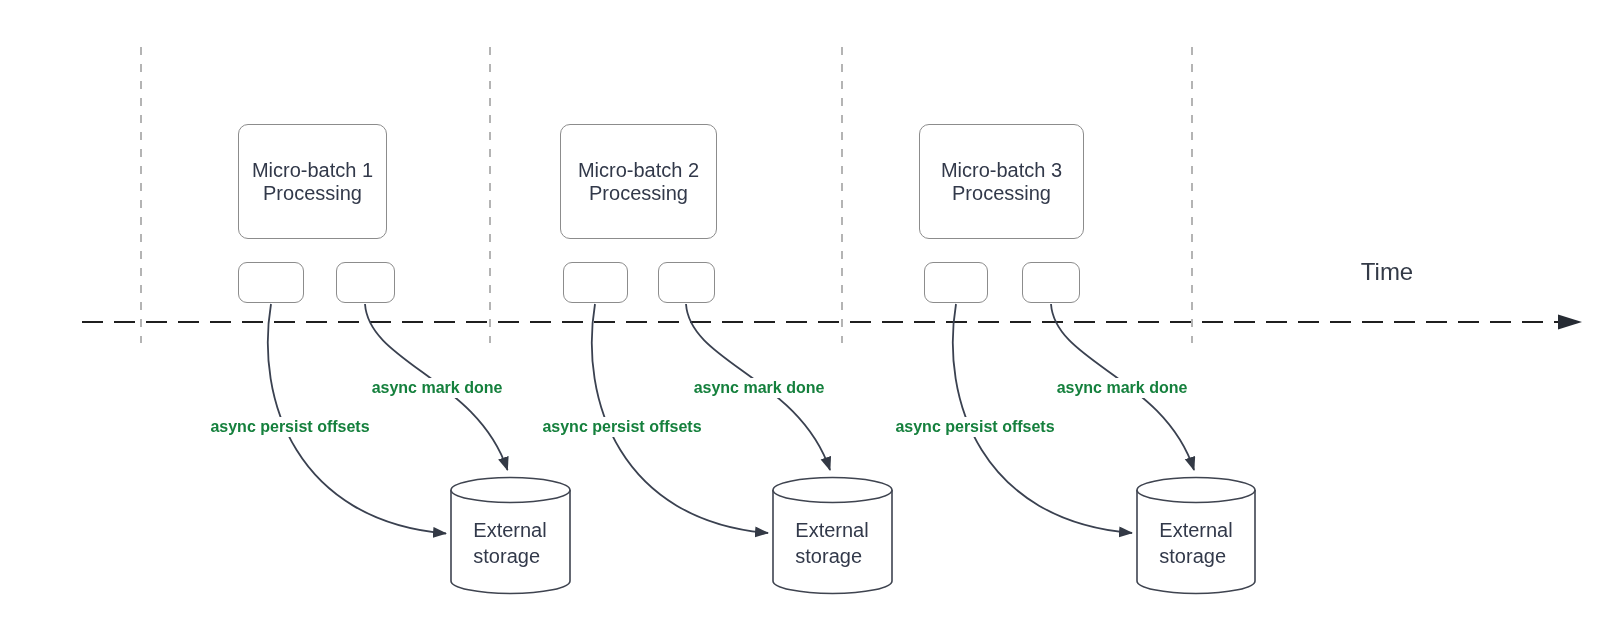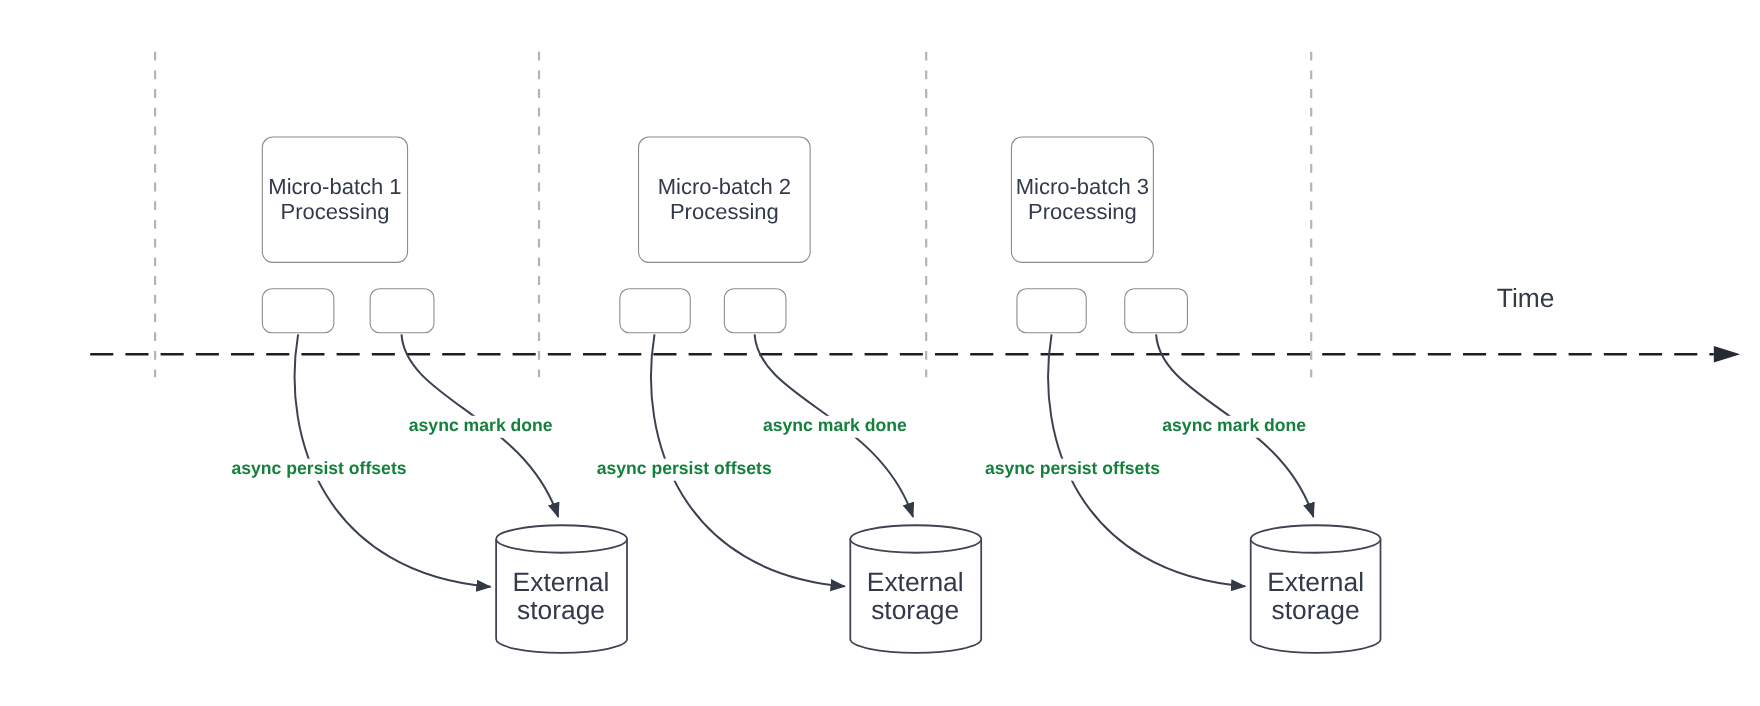--- a/index.html
+++ b/index.html
@@ -36,22 +36,22 @@
     font-weight: bold;
     font-size: 16px;
     color: #15803d;
     background: #ffffff;
     padding: 1px 3px;
     white-space: nowrap;
   }
   .storage-label {
     position: absolute;
     transform: translate(-50%, -50%);
-    text-align: center;
-    font-size: 24px;
+    text-align: left;
+    font-size: 20px;
     line-height: 26px;
     color: #32394a;
     white-space: pre-line;
   }
   .time-label {
     position: absolute;
     transform: translate(-50%, -50%);
     font-size: 24px;
     color: #333a47;
   }
@@ -93,43 +93,43 @@
 
     <path d="M 271,304 C 255,400 297,521 446,533.5" fill="none" stroke="#3a4150" stroke-width="1.8" marker-end="url(#arrowhead)"></path>
     <path d="M 595,304 C 579,400 621,521 768,533" fill="none" stroke="#3a4150" stroke-width="1.8" marker-end="url(#arrowhead)"></path>
     <path d="M 956,304 C 940,400 982,521 1132,533" fill="none" stroke="#3a4150" stroke-width="1.8" marker-end="url(#arrowhead)"></path>
 
     <path d="M 365,304 C 369,363 477,379 507.5,470" fill="none" stroke="#3a4150" stroke-width="1.8" marker-end="url(#arrowhead)"></path>
     <path d="M 686,304 C 690,363 799,378 830,470" fill="none" stroke="#3a4150" stroke-width="1.8" marker-end="url(#arrowhead)"></path>
     <path d="M 1051,304 C 1055,363 1164,378 1194,470" fill="none" stroke="#3a4150" stroke-width="1.8" marker-end="url(#arrowhead)"></path>
   </svg>
 
-  <div class="shape process-box" style="left:238px; top:124px; width:133px; height:115px;">
+  <div class="shape process-box" style="left:238px; top:124px; width:149px; height:115px;">
     <span>Micro-batch 1
 Processing</span>
   </div>
   <div class="shape task-box" style="left:238px; top:262px; width:66px; height:41px;"></div>
   <div class="shape task-box" style="left:336px; top:262px; width:59px; height:41px;"></div>
   <div class="annotation" style="left:290px; top:427px;">async persist offsets</div>
   <div class="annotation" style="left:437px; top:388px;">async mark done</div>
   <div class="storage-label" style="left:510px; top:543px;">External
 storage</div>
 
-  <div class="shape process-box" style="left:560px; top:124px; width:157px; height:115px;margin-left:20px;">
+  <div class="shape process-box" style="left:560px; top:124px; width:157px; height:115px;">
     <span>Micro-batch 2
 Processing</span>
   </div>
   <div class="shape task-box" style="left:563px; top:262px; width:65px; height:41px;"></div>
   <div class="shape task-box" style="left:658px; top:262px; width:57px; height:41px;"></div>
   <div class="annotation" style="left:622px; top:427px;">async persist offsets</div>
   <div class="annotation" style="left:759px; top:388px;">async mark done</div>
   <div class="storage-label" style="left:832px; top:543px;">External
 storage</div>
 
-  <div class="shape process-box" style="left:919px; top:124px; width:130px; height:115px;">
+  <div class="shape process-box" style="left:919px; top:124px; width:165px; height:115px;">
     <span>Micro-batch 3
 Processing</span>
   </div>
   <div class="shape task-box" style="left:924px; top:262px; width:64px; height:41px;"></div>
   <div class="shape task-box" style="left:1022px; top:262px; width:58px; height:41px;"></div>
   <div class="annotation" style="left:975px; top:427px;">async persist offsets</div>
   <div class="annotation" style="left:1122px; top:388px;">async mark done</div>
   <div class="storage-label" style="left:1196px; top:543px;">External
 storage</div>
 

